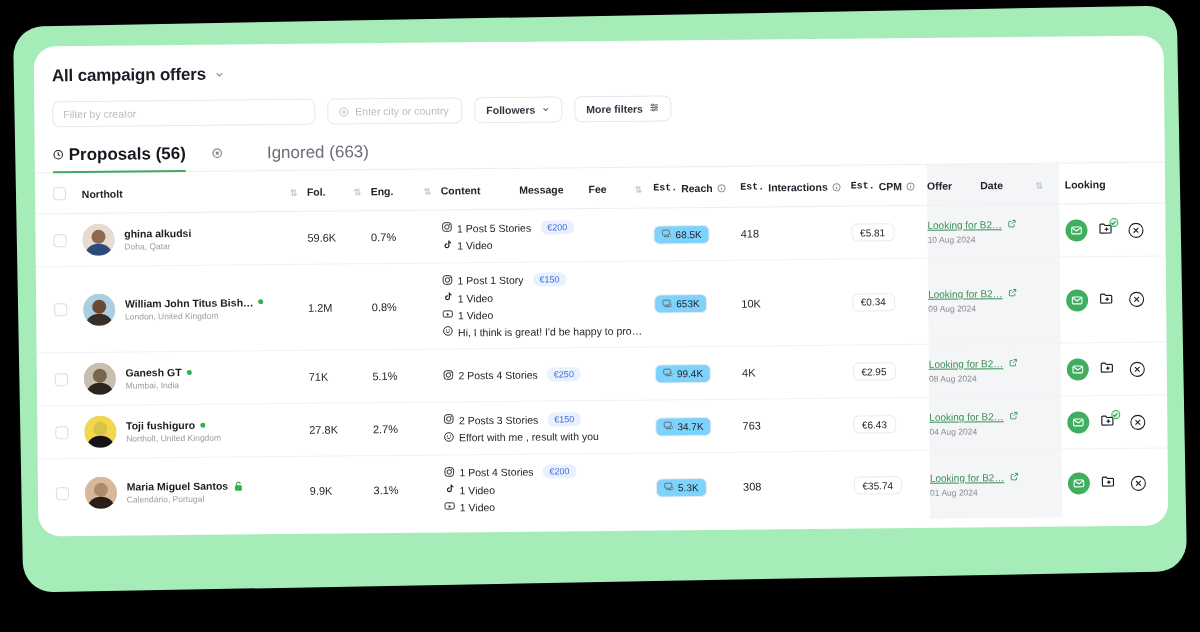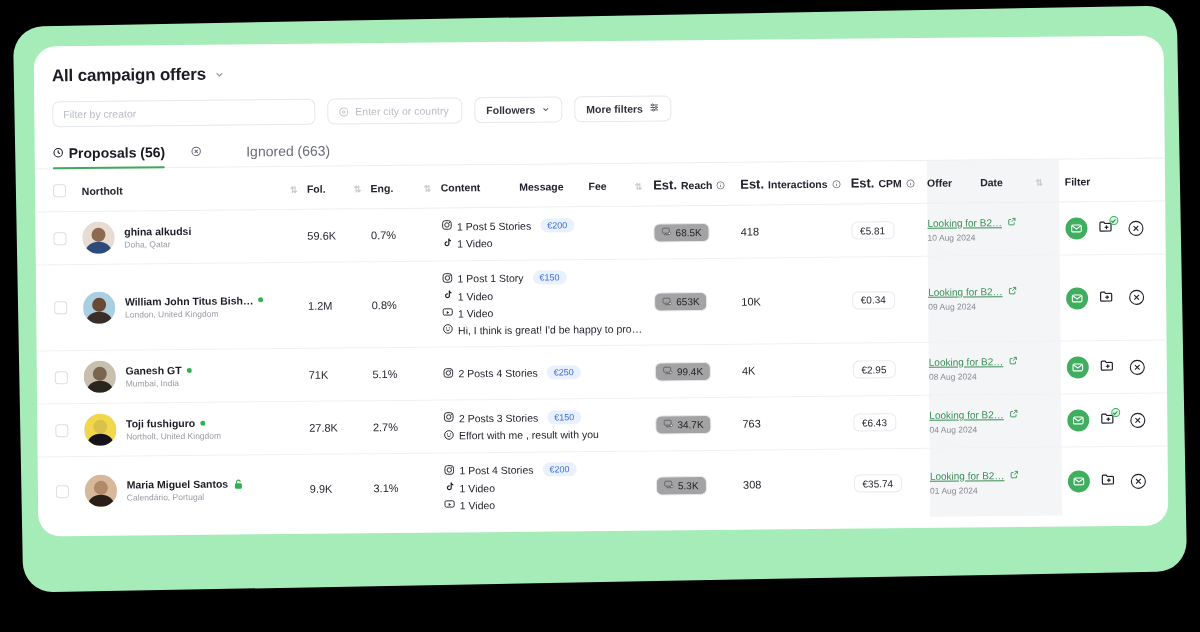--- a/index.html
+++ b/index.html
@@ -61,21 +61,21 @@
   .btn-f .cd { font-size: 9px; color: #51525c; }
 
   
   .tabs {
     display: flex; gap: 26px; padding: 18px 0 0 18px;
     border-bottom: 1px solid #eceef1; margin: 0 0 0 0;
     position: relative;
   }
   .tab {
     display: flex; align-items: center; gap: 5px;
-    font-size: 14px; padding-bottom: 7px; position: relative;
+    font-size: 17px; padding-bottom: 7px; position: relative;
   }
   .tab.active { color: #17181f; font-weight: 600; }
   .tab.inactive { color: #6b6d78; font-weight: 400; gap: 44px; }
   .tab.active::after {
     content: ""; position: absolute; left: 0; right: 0; bottom: -1px;
     height: 2px; background: #3faa5f; border-radius: 2px;
   }
   .tab svg { width: 11px; height: 11px; }
 
   
@@ -83,21 +83,21 @@
   table { width: 100%; border-collapse: collapse; }
   thead th {
     font-size: 10.5px; font-weight: bold; color: #22232c;
     text-align: left; padding: 14px 0 13px 0;
     border-bottom: 1px solid #eceef1;
     white-space: nowrap; vertical-align: middle;
   }
   thead th .hd { display: flex; align-items: center; gap: 4px; }
   .sortic { color: #c8cbd2; font-size: 9px; line-height: 1; letter-spacing: -1px; }
   .info-ic { width: 9px; height: 9px; color: #6f7179; flex: 0 0 9px; }
-  .est-sm { font-size: 13px; font-weight: bold; }
+  .est-sm { font-size: 10px; font-weight: bold; font-family: Liberation Mono, monospace; }
 
   col.c-chk { width: 44px; }
   col.c-acct { width: 196px; }
   col.c-s1 { width: 16px; }
   col.c-fol { width: 44px; }
   col.c-s2 { width: 16px; }
   col.c-eng { width: 50px; }
   col.c-s3 { width: 16px; }
   col.c-cont { width: 68px; }
   col.c-msg { width: 60px; }
@@ -154,21 +154,21 @@
     background: #e9f0fe; color: #3a6fd8; font-size: 9px;
     padding: 2px 7px; border-radius: 9px; margin-left: 4px;
     font-weight: 500;
   }
   .msg-txt { color: #25262f; font-size: 10.5px; }
 
   .pill-reach {
     display: inline-flex; align-items: center; gap: 4px;
     border: 1px solid #e9eaee; border-radius: 6px;
     padding: 2.5px 7px; font-size: 10px; color: #23242d;
-    background: #a3a3a3;
+    background: #7dd3fc;
   }
   .pill-reach svg { width: 10px; height: 10px; color: #5b5d66; }
   .pill-cpm {
     display: inline-block; border: 1px solid #e9eaee; border-radius: 6px;
     padding: 2.5px 8px; font-size: 10px; color: #23242d; background: #fff;
   }
 
   .offer-col { background: #f4f5f7; }
   .offer-link {
     display: flex; align-items: center; gap: 5px;
@@ -371,21 +371,21 @@
                 </div>
             </th>
             <th class="offer-col">
               <div class="hd">
                   <span>Date</span>
                 </div>
             </th>
             <th class="offer-col"><span class="sortic">⇅</span></th>
             <th>
               <div class="hd" style="padding-left:6px">
-                  <span>Filter</span>
+                  <span>Looking</span>
                 </div>
             </th>
           </tr>
         </thead>
         <tbody id="tbody">
             <tr>
               <td>
                 <div class="chk"></div>
               </td>
               <td colspan="2">

